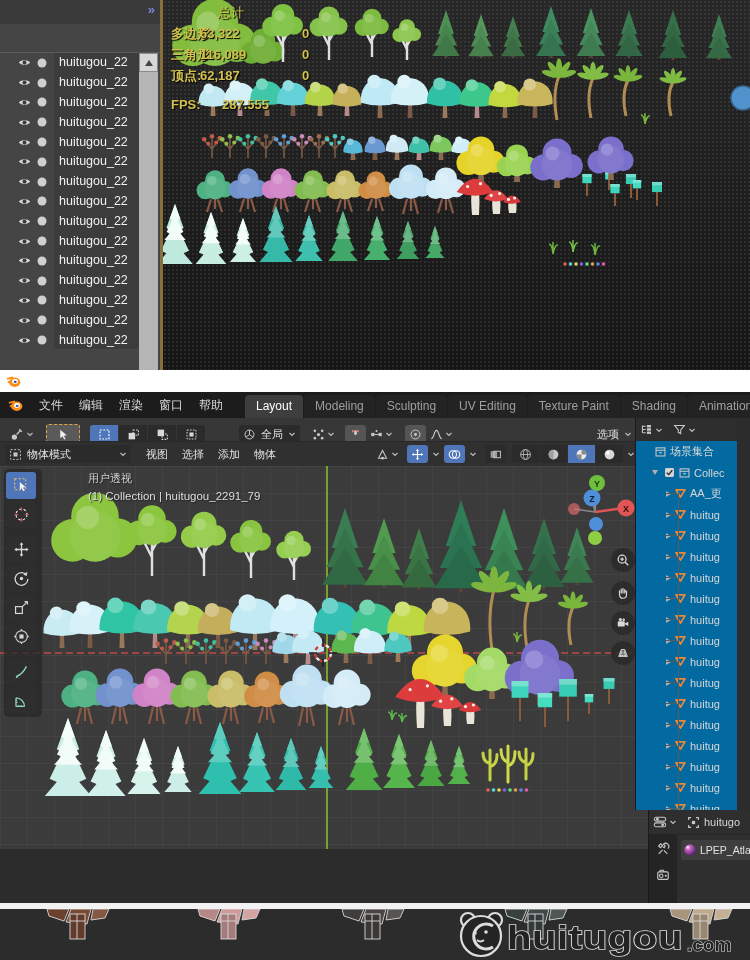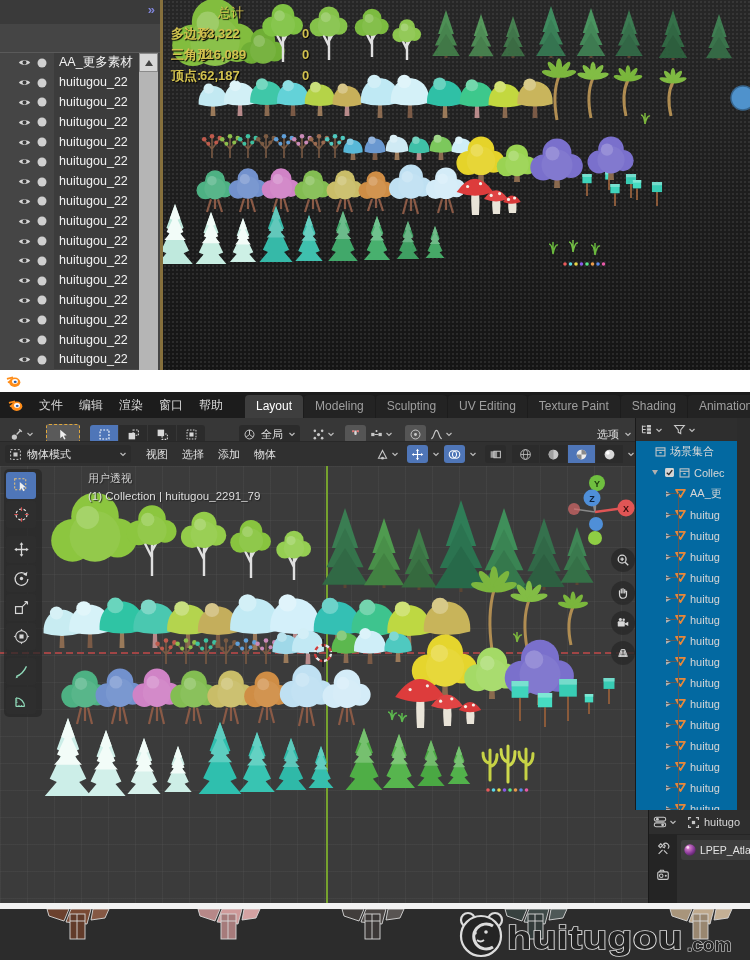--- a/index.html
+++ b/index.html
@@ -62,21 +62,21 @@
   .selgrp{display:inline-flex;gap:1px;margin-left:10px;}
   .selgrp .hbtn{width:20px;justify-content:center;border-radius:0;}
   .selgrp .hbtn:first-child{border-radius:3px 0 0 3px;}
   .selgrp .hbtn:last-child{border-radius:0 3px 3px 0;}
   .shgrp{display:inline-flex;gap:1px;}
   .shgrp .hbtn{width:19px;justify-content:center;border-radius:0;background:#2b2b2b;}
   .shgrp .hbtn.blue{background:#4f76b8;}
   .sp{flex:1;}
 
   
-  #vp{left:0;top:466px;width:648px;height:437px;overflow:hidden;
+  #vp{left:0;top:466px;width:648px;height:383px;overflow:hidden;
       background:linear-gradient(90deg,rgba(120,120,120,.13) 1px,transparent 1px) 0 0/27px 27px,
                  linear-gradient(rgba(120,120,120,.13) 1px,transparent 1px) 0 0/27px 27px,#3b3b3b;}
   #axis-green{left:326px;top:0;width:2px;height:437px;background:#76a22e;}
   #axis-red{left:0;top:186px;width:648px;height:2px;
     background:repeating-linear-gradient(90deg,#a04545 0 7px,rgba(0,0,0,0) 7px 11px);}
   #vp-label1{left:88px;top:5px;font-size:11px;color:#cfcfcf;text-shadow:1px 1px 1px #222;}
   #vp-label2{left:88px;top:24px;font-size:11.5px;color:#dedede;text-shadow:1px 1px 1px #222;}
   #vtoolbar{left:4px;top:3px;width:34px;display:flex;flex-direction:column;gap:2px;background:rgba(40,40,40,.75);padding:3px 2px;border-radius:5px;}
   .tbtn{width:30px;height:27px;border-radius:3px;background:#2e2e2e;display:flex;align-items:center;justify-content:center;}
   .tbtn.active{background:#4f76b8;}
@@ -610,42 +610,30 @@
     <div class="srow">
         <span class="l">三角形:</span>
         <span class="v">116,089</span>
         <span class="z">0</span>
       </div>
     <div class="srow">
         <span class="l">顶点:</span>
         <span class="v">62,187</span>
         <span class="z">0</span>
       </div>
+    <div class="srow" id="stats-fps" style="position:relative;top:8px">
+        <span class="l">FPS:</span>
+        <span class="v" style="left:56px">287.555</span>
+      </div>
   </div>
   <div class="abs" id="max-left">
     <div class="abs" id="max-topstrip">
       <span id="max-collapse">»</span>
     </div>
     <div class="abs" id="max-list">
-        <div class="mrow">
-          <span class="ics">
-            <span class="ic">
-              <svg viewBox="0 0 16 16" width="13" height="13">
-                <path d="M1 8 C4 4.2 12 4.2 15 8 C12 11.8 4 11.8 1 8 Z" fill="#d6d6d6"></path>
-                <circle cx="8" cy="8" r="2.4" fill="#3c3c3c"></circle>
-              </svg>
-            </span>
-            <span class="ic">
-              <svg viewBox="0 0 16 16" width="12" height="12">
-                <circle cx="8" cy="8" r="6" fill="#d0d0d0"></circle>
-              </svg>
-            </span>
-          </span>
-          <span class="lbl">AA_更多素材</span>
-        </div>
         <div class="mrow">
           <span class="ics">
             <span class="ic">
               <svg viewBox="0 0 16 16" width="13" height="13">
                 <path d="M1 8 C4 4.2 12 4.2 15 8 C12 11.8 4 11.8 1 8 Z" fill="#d6d6d6"></path>
                 <circle cx="8" cy="8" r="2.4" fill="#3c3c3c"></circle>
               </svg>
             </span>
             <span class="ic">
               <svg viewBox="0 0 16 16" width="12" height="12">

